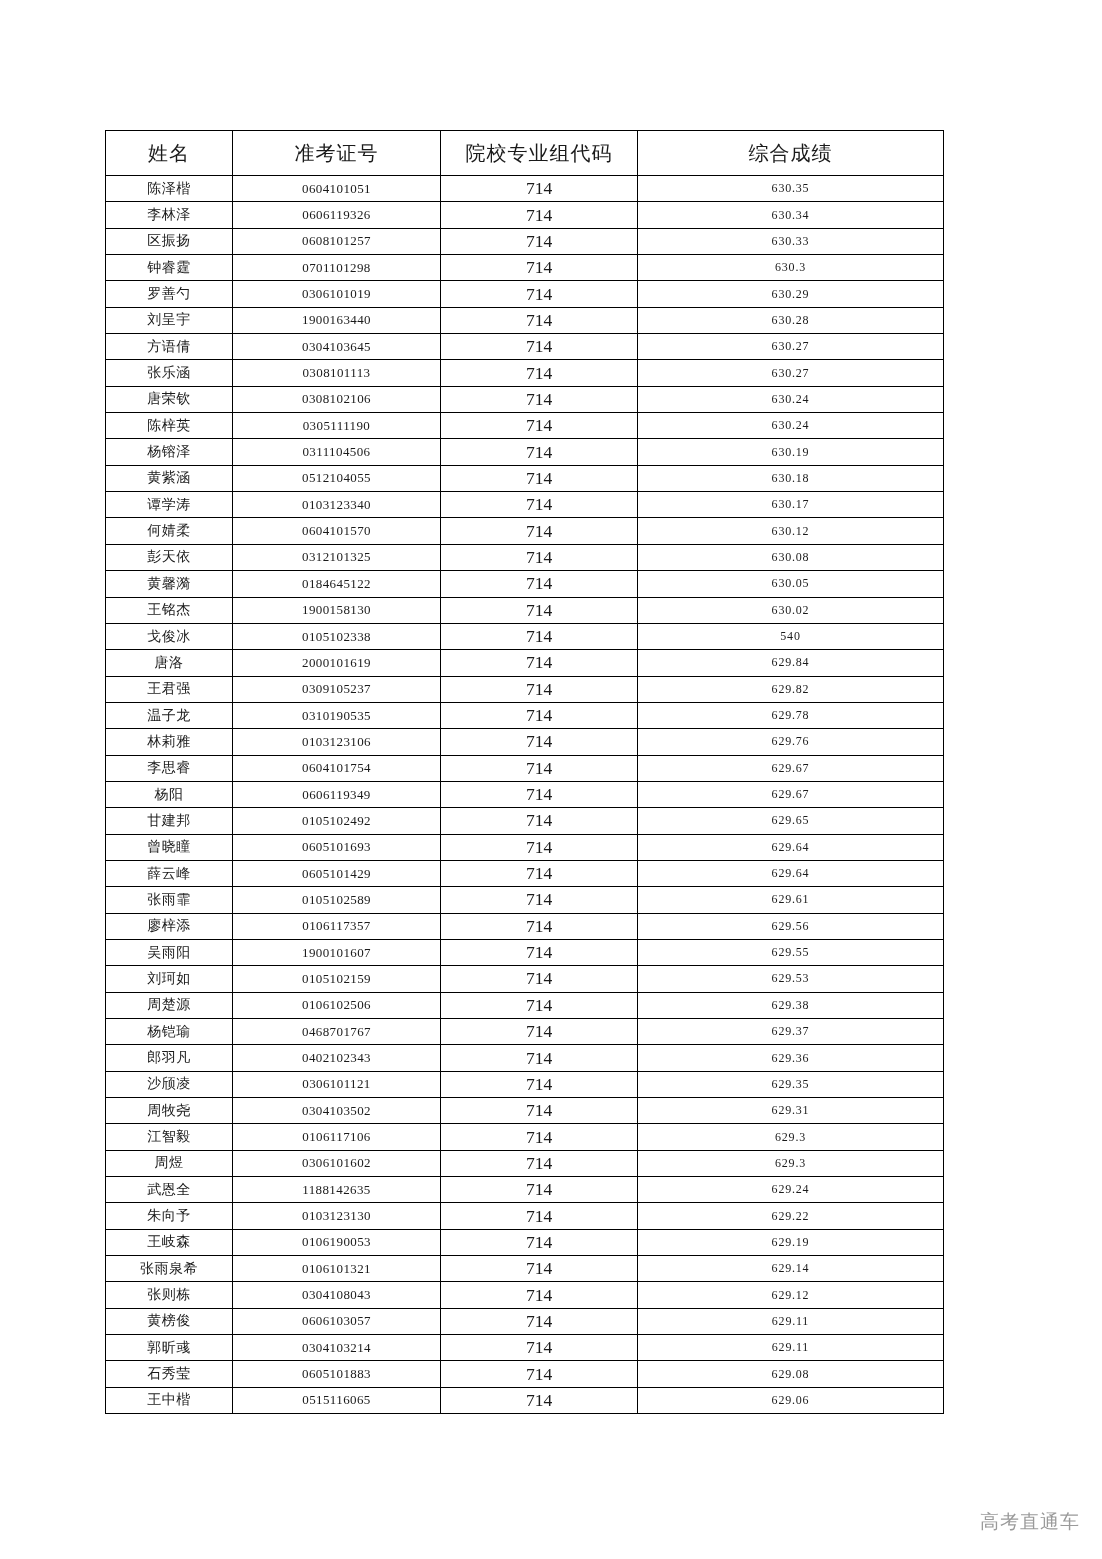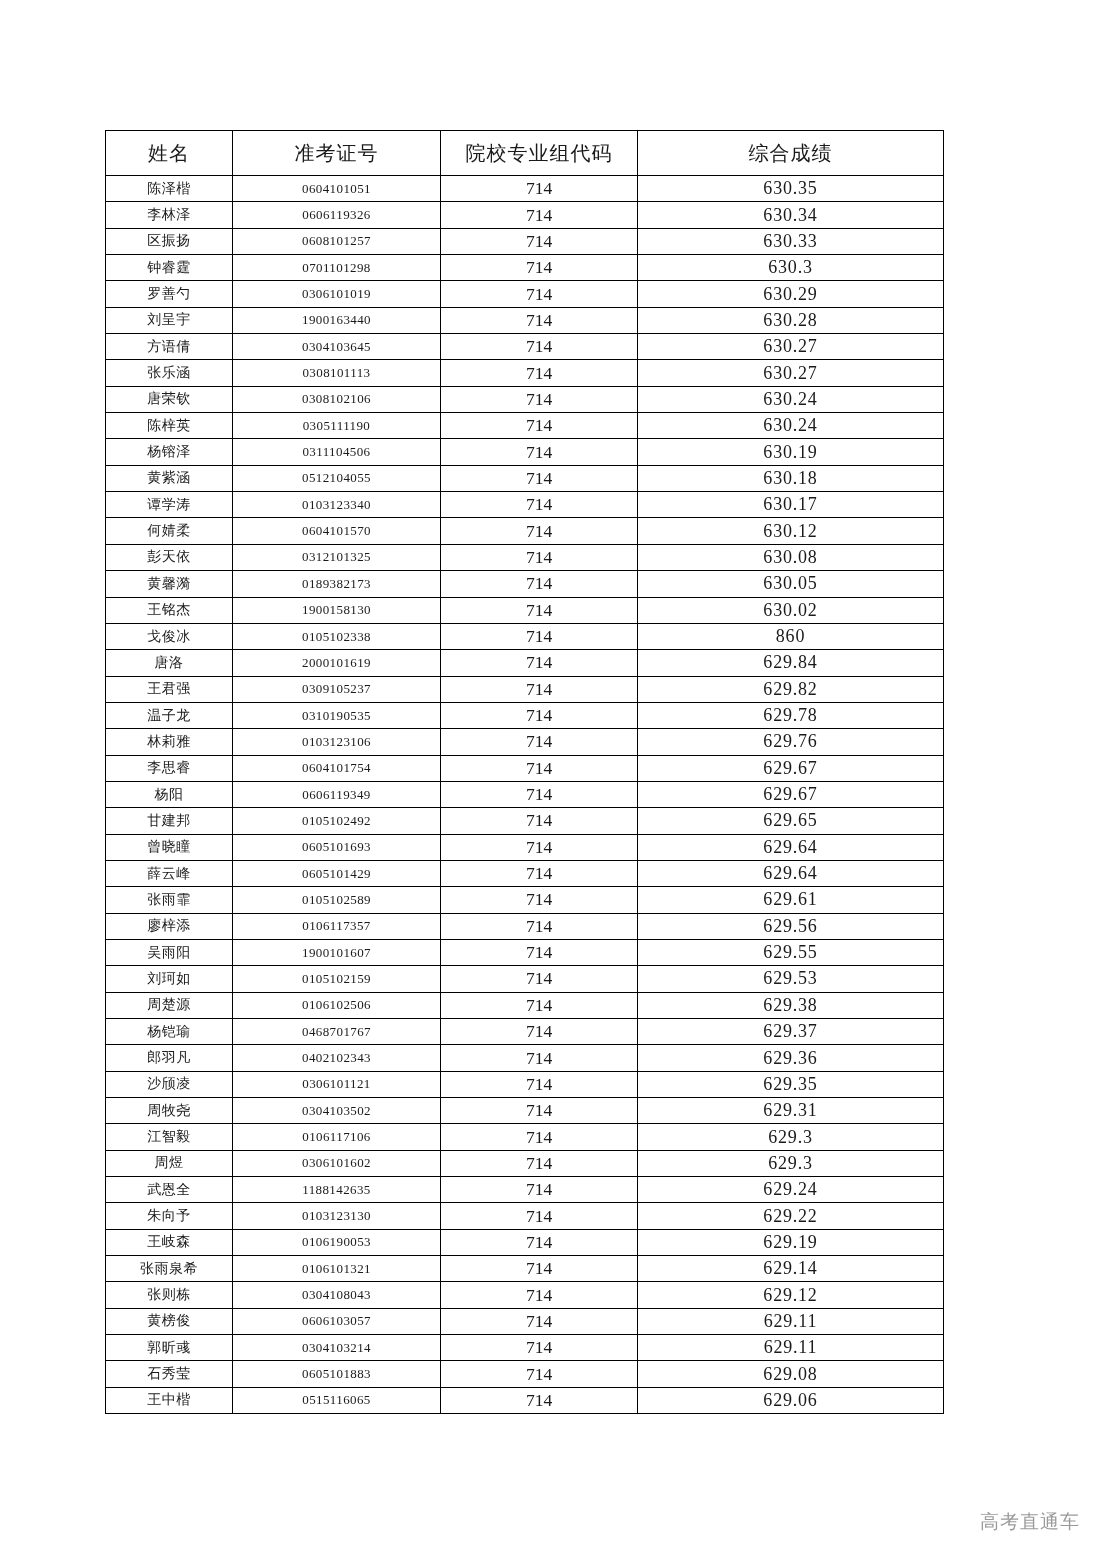--- a/index.html
+++ b/index.html
@@ -69,21 +69,21 @@
   .score-table tbody td.cell-ticket {
     font-size: 13px;
     letter-spacing: 0.4px;
   }
 
   .score-table tbody td.cell-group {
     font-size: 17.5px;
   }
 
   .score-table tbody td.cell-score {
-    font-size: 18px;
+    font-size: 12px;
     letter-spacing: 0.8px;
   }
 
   .watermark {
     position: absolute;
     right: 22px;
     bottom: 24px;
     font-family: "DejaVu Sans", "Liberation Sans", sans-serif;
     font-size: 19px;
     color: #9a9a9a;
@@ -198,35 +198,35 @@
           <td class="cell-score">630.12</td>
         </tr>
         <tr>
           <td class="cell-name">彭天依</td>
           <td class="cell-ticket">0312101325</td>
           <td class="cell-group">714</td>
           <td class="cell-score">630.08</td>
         </tr>
         <tr>
           <td class="cell-name">黄馨漪</td>
-          <td class="cell-ticket">0189382173</td>
+          <td class="cell-ticket">0184645122</td>
           <td class="cell-group">714</td>
           <td class="cell-score">630.05</td>
         </tr>
         <tr>
           <td class="cell-name">王铭杰</td>
           <td class="cell-ticket">1900158130</td>
           <td class="cell-group">714</td>
           <td class="cell-score">630.02</td>
         </tr>
         <tr>
           <td class="cell-name">戈俊冰</td>
           <td class="cell-ticket">0105102338</td>
           <td class="cell-group">714</td>
-          <td class="cell-score">860</td>
+          <td class="cell-score">540</td>
         </tr>
         <tr>
           <td class="cell-name">唐洛</td>
           <td class="cell-ticket">2000101619</td>
           <td class="cell-group">714</td>
           <td class="cell-score">629.84</td>
         </tr>
         <tr>
           <td class="cell-name">王君强</td>
           <td class="cell-ticket">0309105237</td>

